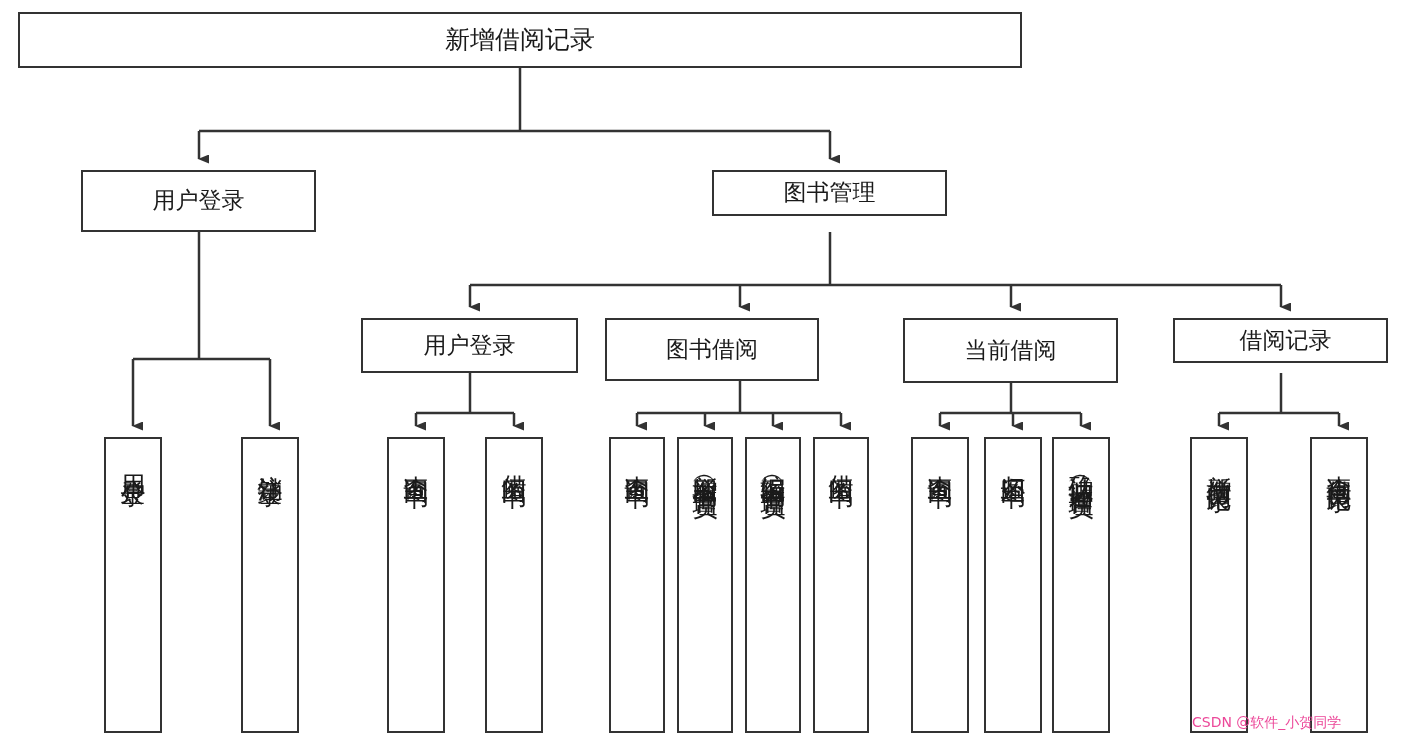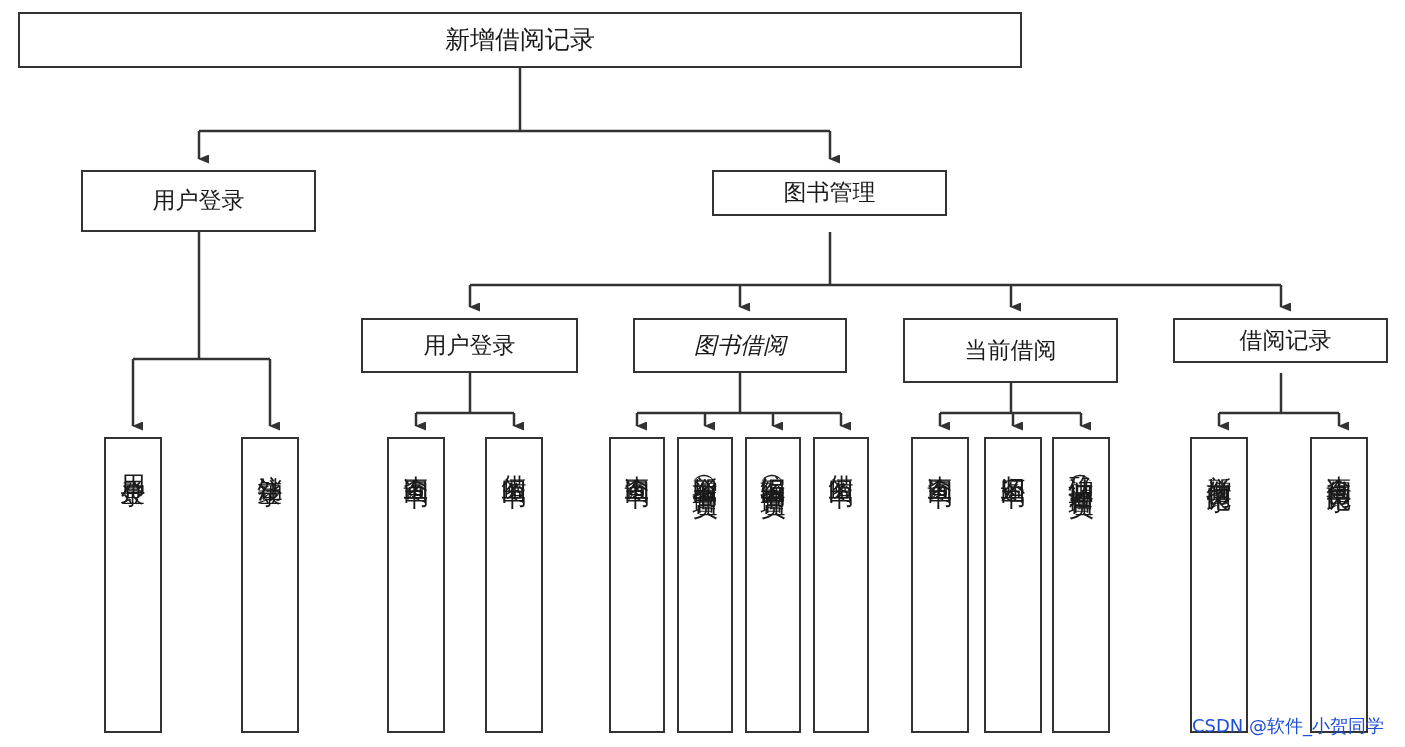--- a/index.html
+++ b/index.html
@@ -57,22 +57,22 @@
     letter-spacing: 3px;
     line-height: 1;
   }
   .node.root .node-label {
     font-size: 25px;
   }
   #watermark {
     position: absolute;
     left: 1192px;
     top: 714px;
-    font-size: 18px;
-    color: #1d4ed8;
+    font-size: 14px;
+    color: #ec4899;
     white-space: nowrap;
     font-family: "DejaVu Sans", "Liberation Sans", sans-serif;
   }
 </style>
 </head>
 <body>
 
 <div id="diagram-canvas">
 
   <svg id="edge-layer" width="1405" height="747" viewBox="0 0 1405 747">
@@ -124,21 +124,21 @@
       </div>
       <div class="node horizontal" style="left: 81px; top: 170px; width: 235px; height: 62px;">
         <span class="node-label">用户登录</span>
       </div>
       <div class="node horizontal" style="left: 712px; top: 170px; width: 235px; height: 46px;">
         <span class="node-label">图书管理</span>
       </div>
       <div class="node horizontal" style="left: 361px; top: 318px; width: 217px; height: 55px;">
         <span class="node-label">用户登录</span>
       </div>
-      <div class="node horizontal" style="left: 633px; top: 318px; width: 214px; height: 55px; font-style: italic;">
+      <div class="node horizontal" style="left: 605px; top: 318px; width: 214px; height: 63px;">
         <span class="node-label">图书借阅</span>
       </div>
       <div class="node horizontal" style="left: 903px; top: 318px; width: 215px; height: 65px; justify-content: center;">
         <span class="node-label">当前借阅</span>
       </div>
       <div class="node horizontal" style="left: 1173px; top: 318px; width: 215px; height: 45px; padding-left: 10px;">
         <span class="node-label">借阅记录</span>
       </div>
       <div class="node vertical" style="left: 104px; top: 437px; width: 58px; height: 296px;">
         <span class="node-label">用户登录</span>

